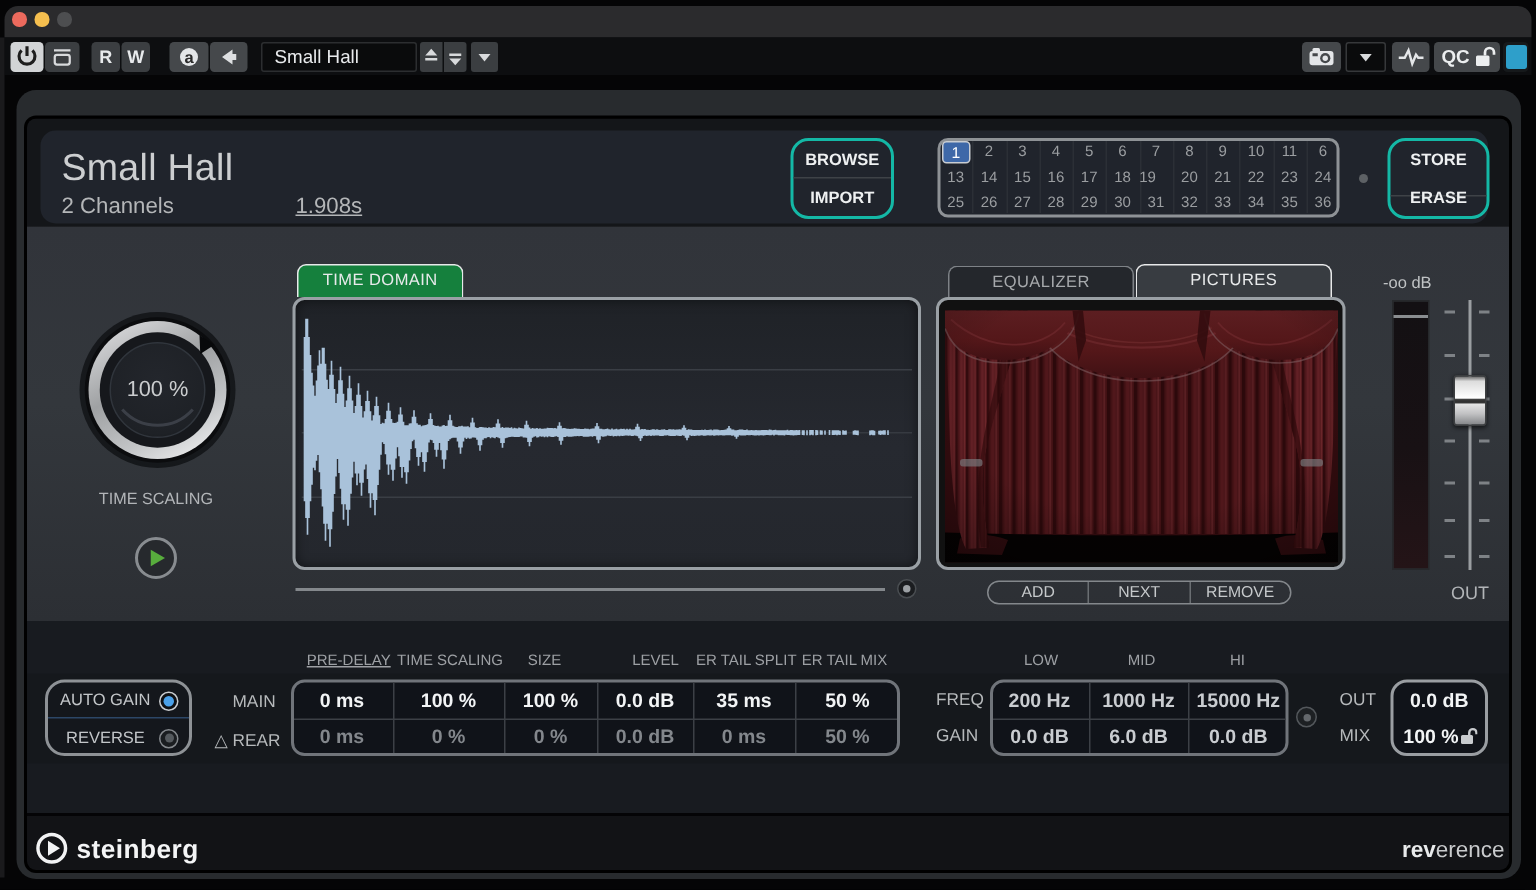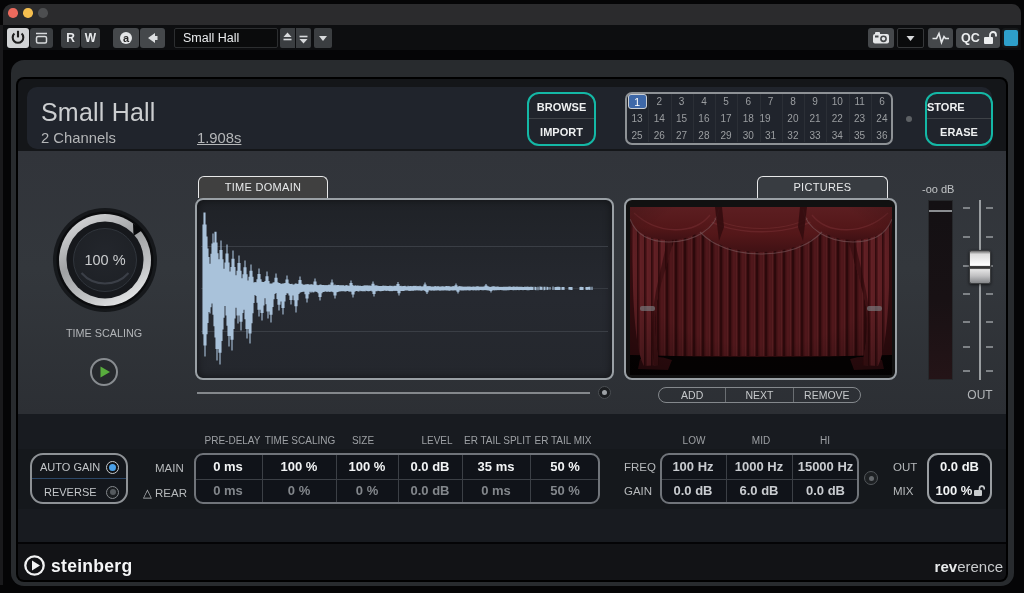--- a/index.html
+++ b/index.html
@@ -144,21 +144,21 @@
     <div class="abs" style="left:715.0px;top:126.9px;width:22.25px;height:17.2px;color:#9b9ea1;font-size:10px;text-align:center;line-height:17px;">29</div>
     <div class="abs" style="left:737.2px;top:126.9px;width:22.25px;height:17.2px;color:#9b9ea1;font-size:10px;text-align:center;line-height:17px;">30</div>
     <div class="abs" style="left:759.5px;top:126.9px;width:22.25px;height:17.2px;color:#9b9ea1;font-size:10px;text-align:center;line-height:17px;">31</div>
     <div class="abs" style="left:781.8px;top:126.9px;width:22.25px;height:17.2px;color:#9b9ea1;font-size:10px;text-align:center;line-height:17px;">32</div>
     <div class="abs" style="left:804.0px;top:126.9px;width:22.25px;height:17.2px;color:#9b9ea1;font-size:10px;text-align:center;line-height:17px;">33</div>
     <div class="abs" style="left:826.2px;top:126.9px;width:22.25px;height:17.2px;color:#9b9ea1;font-size:10px;text-align:center;line-height:17px;">34</div>
     <div class="abs" style="left:848.5px;top:126.9px;width:22.25px;height:17.2px;color:#9b9ea1;font-size:10px;text-align:center;line-height:17px;">35</div>
     <div class="abs" style="left:870.8px;top:126.9px;width:22.25px;height:17.2px;color:#9b9ea1;font-size:10px;text-align:center;line-height:17px;">36</div>
 <div class="abs" style="left:906px;top:116px;width:6px;height:6px;border-radius:50%;background:#5d6165;"></div>
 <div class="abs grp" style="left:925px;top:92px;width:68px;height:54px;">
-  <div class="abs" style="left:0;top:0;width:64px;height:25px;border-bottom:1px solid #3e4247;color:#eef0f1;font-size:11px;font-weight:bold;line-height:26px;">STORE</div>
+  <div class="abs" style="left:0;top:0;width:64px;height:37px;border-bottom:1px solid #3e4247;color:#eef0f1;font-size:11px;font-weight:bold;text-align:center;line-height:26px;">STORE</div>
   <div class="abs" style="left:0;top:26px;width:64px;height:24px;color:#eef0f1;font-size:11px;font-weight:bold;text-align:center;line-height:24px;">ERASE</div>
 </div>
 
 <svg class="abs" style="left:45px;top:200px;" width="120" height="120" viewBox="0 0 120 120">
  <defs>
   <linearGradient id="ring" x1="0.2" y1="0" x2="0.75" y2="1">
    <stop offset="0" stop-color="#d8d9db"></stop>
           <stop offset="0.42" stop-color="#9fa1a3"></stop>
           <stop offset="0.75" stop-color="#c2c4c6"></stop>
           <stop offset="1" stop-color="#e9eaeb"></stop>
@@ -177,31 +177,32 @@
  <path d="M36.5 73 A 31.5 31.5 0 0 0 83.5 73" stroke="#3e434b" stroke-width="2" fill="none" opacity="0.9"></path>
  <path d="M88 23.5 L98 29.8 L88.5 36 Z" fill="#08090b"></path>
 </svg>
 <div class="abs" style="left:75px;top:252px;width:60px;height:16px;text-align:center;color:#caccce;font-size:14.5px;">100 %</div>
 <div class="abs" style="left:44px;top:327px;width:120px;height:14px;text-align:center;color:#b2b5b8;font-size:10.8px;">TIME SCALING</div>
 <div class="abs" style="left:90px;top:358px;width:28px;height:28px;border-radius:50%;border:2px solid #888c90;background:#26292d;">
  <svg width="24" height="24">
         <path d="M8.5 6.5 L18 12 L8.5 17.5 Z" fill="#58ad3d"></path>
       </svg></div>
 
-<div class="abs" style="left:198px;top:176px;width:130px;height:22px;background:#404040;border:1.5px solid #e8e9ea;border-bottom:none;border-radius:6px 6px 0 0;color:#e8eaeb;font-size:11px;text-align:center;line-height:21px;letter-spacing:0.3px;">TIME DOMAIN</div>
+<div class="abs" style="left:198px;top:176px;width:111px;height:22px;background:#15803d;border:1.5px solid #e8e9ea;border-bottom:none;border-radius:6px 6px 0 0;color:#e8eaeb;font-size:11px;text-align:center;line-height:21px;letter-spacing:0.3px;">TIME DOMAIN</div>
 <div class="abs" style="left:195px;top:198px;width:419px;height:182px;border:2px solid #9aa0a5;border-radius:8px;background:linear-gradient(180deg,#1f2227 0%,#262930 55%,#24272d 100%);box-shadow:inset 0 0 8px rgba(0,0,0,0.5);"></div>
 <svg class="abs" style="left:201px;top:204px;" width="407" height="170" viewBox="0 0 407 170">
  <path d="M0 42.5 H407 M0 127.5 H407" stroke="#3a3e45" stroke-width="1"></path>
  <path d="M0 84.5 H407" stroke="#363a41" stroke-width="1"></path>
  <path d="M2 20.6V130.2 M3 8.5V141.4 M4 8.5V152.5 M5 20.6V141.4 M6 32.6V130.2 M7 44.5V119.1 M8 53.0V107.9 M9 59.8V109.5 M10 49.7V103.2 M11 39.6V99.4 M12 29.5V110.8 M13 38.5V122.2 M14 27.8V133.6 M15 27.8V145.1 M16 38.5V156.5 M17 49.2V145.1 M18 55.3V148.8 M19 45.9V160.5 M20 36.5V148.8 M21 45.9V137.1 M22 55.3V125.4 M23 64.7V113.7 M24 58.5V102.0 M25 49.5V111.4 M26 40.5V121.8 M27 49.5V132.1 M28 58.5V142.5 M29 67.4V132.1 M30 63.0V135.8 M31 54.8V146.5 M32 46.5V135.8 M33 54.8V125.1 M34 63.0V114.4 M35 71.3V103.8 M36 66.7V111.6 M37 59.1V119.5 M38 51.5V111.6 M39 59.1V117.8 M40 66.7V126.5 M41 74.3V117.8 M42 70.2V109.0 M43 63.3V105.7 M44 56.5V115.3 M45 63.3V124.9 M46 70.2V134.5 M47 76.4V124.9 M48 72.8V129.4 M49 66.7V139.5 M50 60.5V129.4 M51 66.7V119.3 M52 72.8V109.2 M53 78.6V99.1 M54 77.9V90.9 M55 78.2V92.0 M56 75.3V98.8 M57 69.9V105.7 M58 64.5V112.5 M59 69.9V105.7 M60 75.3V109.1 M61 77.8V116.5 M62 78.0V109.1 M63 77.9V101.6 M64 77.1V94.2 M65 72.3V100.2 M66 67.5V107.4 M67 72.3V114.5 M68 77.1V107.4 M69 79.5V110.8 M70 79.5V118.5 M71 79.5V110.8 M72 78.4V103.0 M73 78.2V95.3 M74 73.8V90.1 M75 69.5V89.1 M76 73.8V94.9 M77 78.2V100.7 M78 79.1V106.5 M79 79.1V100.7 M80 80.1V97.5 M81 79.6V104.0 M82 79.5V110.5 M83 79.3V104.0 M84 78.9V97.5 M85 75.4V91.0 M86 71.5V89.2 M87 75.4V89.5 M88 79.3V91.4 M89 79.9V95.9 M90 80.0V100.5 M91 79.8V95.9 M92 80.4V91.4 M93 80.4V96.2 M94 79.7V102.3 M95 79.3V108.5 M96 80.0V102.3 M97 79.8V96.2 M98 76.1V90.0 M99 72.5V88.8 M100 76.1V88.2 M101 79.8V87.9 M102 80.4V87.8 M103 80.7V87.8 M104 80.6V90.3 M105 80.2V94.4 M106 80.2V98.5 M107 79.9V94.4 M108 80.4V90.3 M109 80.4V87.8 M110 80.3V88.7 M111 80.2V87.8 M112 80.8V88.5 M113 77.6V88.3 M114 74.5V87.6 M115 77.6V87.7 M116 80.8V87.9 M117 81.3V89.2 M118 81.1V92.9 M119 80.6V96.5 M120 80.6V92.9 M121 80.9V89.2 M122 81.0V88.1 M123 81.0V88.1 M124 81.3V87.5 M125 80.9V87.4 M126 81.2V88.1 M127 81.1V87.5 M128 80.6V87.8 M129 80.8V88.1 M130 78.4V87.4 M131 75.5V87.7 M132 78.4V88.2 M133 81.2V91.4 M134 80.6V94.5 M135 81.3V91.4 M136 81.0V88.2 M137 81.0V87.9 M138 81.0V87.5 M139 81.4V87.4 M140 80.9V87.2 M141 81.6V87.2 M142 81.1V87.3 M143 81.5V87.3 M144 81.7V87.4 M145 81.0V87.4 M146 81.3V87.0 M147 81.5V87.0 M148 81.7V87.7 M149 79.1V87.6 M150 76.5V87.8 M151 79.1V90.6 M152 81.0V93.5 M153 81.9V90.6 M154 81.3V87.8 M155 81.6V87.1 M156 81.7V86.9 M157 81.3V87.6 M158 81.9V87.5 M159 81.5V86.8 M160 81.9V87.2 M161 81.9V87.0 M162 81.7V87.5 M163 81.6V87.0 M164 81.2V87.5 M165 81.4V86.8 M166 81.3V87.1 M167 81.4V87.3 M168 81.5V87.3 M169 81.4V87.0 M170 81.7V86.8 M171 79.8V87.4 M172 77.5V89.9 M173 79.8V92.5 M174 81.5V89.9 M175 81.3V87.3 M176 81.5V87.3 M177 81.8V86.8 M178 81.9V87.1 M179 82.0V87.2 M180 81.9V87.2 M181 81.9V87.0 M182 81.5V86.9 M183 81.7V86.8 M184 81.8V86.6 M185 81.8V86.9 M186 82.0V86.7 M187 82.0V86.7 M188 82.0V87.1 M189 81.6V87.2 M190 81.9V87.1 M191 81.8V87.2 M192 82.2V87.0 M193 81.8V86.8 M194 81.7V87.1 M195 81.7V86.7 M196 80.1V86.9 M197 78.0V89.2 M198 80.1V91.5 M199 81.9V89.2 M200 81.8V86.9 M201 82.2V87.1 M202 82.1V87.0 M203 82.0V86.9 M204 81.7V86.4 M205 82.2V86.5 M206 82.4V86.6 M207 81.7V86.5 M208 82.3V87.0 M209 82.1V86.7 M210 81.9V86.9 M211 82.3V86.5 M212 82.1V86.9 M213 81.8V86.5 M214 82.0V86.6 M215 81.8V86.5 M216 82.3V86.3 M217 81.9V86.4 M218 82.3V86.5 M219 81.8V86.4 M220 82.3V86.7 M221 82.4V86.7 M222 82.2V86.3 M223 80.5V86.5 M224 78.5V86.9 M225 80.5V88.2 M226 82.3V90.0 M227 82.0V88.2 M228 82.2V86.6 M229 82.0V86.3 M230 82.5V86.7 M231 82.5V86.5 M232 82.6V86.4 M233 82.5V86.7 M234 82.1V86.4 M235 82.2V86.5 M236 82.5V86.4 M237 82.1V86.3 M238 82.5V86.4 M239 82.6V86.7 M240 82.4V86.6 M241 82.3V86.6 M242 82.2V86.4 M243 82.6V86.4 M244 82.6V86.2 M245 82.1V86.5 M246 82.1V86.6 M247 82.3V86.6 M248 82.1V86.7 M249 82.5V86.7 M250 82.4V86.3 M251 82.4V86.5 M252 82.1V86.6 M253 82.3V86.6 M254 81.2V86.2 M255 79.5V86.5 M256 81.2V87.8 M257 82.7V89.5 M258 82.1V87.8 M259 82.3V86.2 M260 82.3V86.6 M261 82.6V86.5 M262 82.6V86.6 M263 82.7V86.5 M264 82.6V86.3 M265 82.7V86.5 M266 82.6V86.3 M267 82.5V86.2 M268 82.6V86.5 M269 82.4V86.5 M270 82.7V86.3 M271 82.7V86.1 M272 82.5V86.4 M273 82.4V86.3 M274 82.8V86.2 M275 82.4V86.5 M276 82.3V86.3 M277 82.3V86.2 M278 82.5V86.4 M279 82.8V86.1 M280 82.6V86.1 M281 82.7V86.3 M282 82.5V86.3 M283 82.4V86.2 M284 81.5V86.1 M285 80.0V86.2 M286 81.5V86.2 M287 82.3V86.5 M288 82.4V86.4 M289 82.9V87.1 M290 82.8V88.5 M291 82.6V87.1 M292 82.3V86.1 M293 82.3V86.4 M294 82.4V86.3 M295 82.7V86.3 M296 82.6V86.3 M297 82.4V86.0 M298 82.8V86.2 M299 82.9V86.1 M300 82.7V86.0 M301 82.9V86.2 M302 82.8V86.3 M303 82.7V86.4 M304 82.8V86.2 M305 82.8V86.4 M306 82.8V86.2 M307 82.7V86.2 M308 82.6V86.3 M309 82.6V86.1 M310 82.7V86.0 M311 82.9V86.0 M312 82.4V86.2 M313 82.5V86.2 M314 82.8V85.9 M315 82.7V86.3 M316 82.5V85.9 M317 82.8V85.9 M318 82.8V86.2 M319 82.8V86.1 M320 82.8V86.1 M321 82.8V86.1 M322 82.9V86.3 M323 82.9V85.9 M324 82.5V86.0 M325 83.0V86.0 M326 82.6V86.2 M327 82.7V86.2 M328 82.8V86.3 M329 82.9V86.1 M330 82.6V86.1 M331 82.9V86.0 M332 82.7V86.0 M334 82.8V86.0 M335 82.9V86.2 M337 82.8V86.2 M339 82.6V86.1 M340 82.7V85.8 M341 82.7V86.1 M343 82.7V86.2 M344 82.8V86.0 M346 82.8V85.9 M347 83.0V85.8 M349 83.0V85.8 M352 82.6V86.0 M354 82.9V86.0 M355 82.9V86.0 M356 82.8V85.9 M357 82.8V86.1 M358 82.8V85.9 M359 83.1V86.0 M361 82.9V85.9 M362 83.1V85.8 M363 83.0V85.9 M368 83.1V85.8 M369 82.9V85.8 M370 83.0V86.0 M371 83.0V86.1 M379 83.0V86.1 M380 82.8V85.9 M381 82.9V86.1 M382 83.1V86.1 M385 83.1V85.7 M386 83.0V86.0 M387 83.1V85.7 M388 82.8V85.8 M389 82.8V85.9 M391 82.8V86.0" stroke="#a9c2da" stroke-width="1.1" fill="none"></path>
 </svg>
 <div class="abs" style="left:197px;top:392px;width:393px;height:1.5px;background:#84888c;"></div>
 <div class="abs" style="left:598px;top:386px;width:13px;height:13px;border-radius:50%;background:#1b1d20;border:1px solid #4a4e52;"></div>
 <div class="abs" style="left:602px;top:390px;width:5px;height:5px;border-radius:50%;background:#9da1a5;"></div>
 
+<div class="abs" style="left:632px;top:177px;width:124px;height:21px;background:#24272c;border:1px solid #7e8287;border-bottom:none;border-radius:6px 6px 0 0;color:#a6a9ac;font-size:11px;text-align:center;line-height:20px;letter-spacing:0.3px;">EQUALIZER</div>
 <div class="abs" style="left:757px;top:176px;width:131px;height:22px;background:#383c41;border:1.5px solid #e8e9ea;border-bottom:none;border-radius:6px 6px 0 0;color:#e8eaeb;font-size:11px;text-align:center;line-height:21px;letter-spacing:0.3px;">PICTURES</div>
 <div class="abs" style="left:624px;top:198px;width:273px;height:182px;border:2px solid #9aa0a5;border-radius:8px;background:#111;"></div>
 
 <svg class="abs" style="left:630px;top:207px;" width="262" height="168" viewBox="0 0 262 168">
 <defs>
  <pattern id="plB" width="9" height="168" patternUnits="userSpaceOnUse">
    <rect width="9" height="168" fill="#421114"></rect>
    <rect width="2.2" height="168" fill="#2c090b"></rect>
    <rect x="3.6" width="2.4" height="168" fill="#50171b"></rect>
    <rect x="6.6" width="1.2" height="168" fill="#5b1f23"></rect>
@@ -274,21 +275,21 @@
     <div class="abs" style="left:963px;top:321px;width:7px;height:1.5px;background:#7e8286;"></div>
     <div class="abs" style="left:986px;top:321px;width:7px;height:1.5px;background:#7e8286;"></div>
     <div class="abs" style="left:963px;top:346px;width:7px;height:1.5px;background:#7e8286;"></div>
     <div class="abs" style="left:986px;top:346px;width:7px;height:1.5px;background:#7e8286;"></div>
     <div class="abs" style="left:963px;top:370px;width:7px;height:1.5px;background:#7e8286;"></div>
     <div class="abs" style="left:986px;top:370px;width:7px;height:1.5px;background:#7e8286;"></div>
 <div class="abs" style="left:979px;top:200px;width:1.5px;height:180px;background:#9a9ea1;"></div>
 <div class="abs" style="left:969px;top:250px;width:22px;height:34px;border-radius:2.5px;background:linear-gradient(180deg,#6a6a6a 0%,#dcdcdc 10%,#f6f6f6 36%,#ffffff 45%,#3a3a3a 48%,#2e2e2e 54%,#e4e4e4 58%,#c0c0c2 78%,#85878a 100%);box-shadow:0 1px 3px rgba(0,0,0,0.6);border:1px solid #3c3e40;"></div>
 <div class="abs" style="left:965px;top:388px;width:30px;height:13px;color:#b2b5b8;font-size:12px;text-align:center;">OUT</div>
 
-<div class="abs lbl" style="left:190px;top:435px;width:85px;text-align:center;">PRE-DELAY</div>
+<div class="abs lbl" style="left:190px;top:435px;width:85px;text-align:center;text-decoration:underline;">PRE-DELAY</div>
 <div class="abs lbl" style="left:255px;top:435px;width:90px;text-align:center;">TIME SCALING</div>
 <div class="abs lbl" style="left:330px;top:435px;width:66px;text-align:center;">SIZE</div>
 <div class="abs lbl" style="left:404px;top:435px;width:66px;text-align:center;">LEVEL</div>
 <div class="abs lbl" style="left:455px;top:435px;width:85px;text-align:center;">ER TAIL SPLIT</div>
 <div class="abs lbl" style="left:522px;top:435px;width:82px;text-align:center;">ER TAIL MIX</div>
 <div class="abs lbl" style="left:676px;top:435px;width:36px;text-align:center;">LOW</div>
 <div class="abs lbl" style="left:744px;top:435px;width:34px;text-align:center;">MID</div>
 <div class="abs lbl" style="left:815px;top:435px;width:20px;text-align:center;">HI</div>
 
 <div class="abs" style="left:30px;top:453px;width:98px;height:51px;border:2px solid #8e9296;border-radius:13px;background:#14171c;"></div>
@@ -316,21 +317,21 @@
     <div class="abs" style="left:530px;top:480px;width:70px;height:22px;color:#83878c;font-size:13px;font-weight:bold;text-align:center;line-height:22px;">50 %</div>
     <div class="abs" style="left:262px;top:455px;width:1px;height:47px;background:#3c4046;"></div>
     <div class="abs" style="left:336px;top:455px;width:1px;height:47px;background:#3c4046;"></div>
     <div class="abs" style="left:398px;top:455px;width:1px;height:47px;background:#3c4046;"></div>
     <div class="abs" style="left:462px;top:455px;width:1px;height:47px;background:#3c4046;"></div>
     <div class="abs" style="left:530px;top:455px;width:1px;height:47px;background:#3c4046;"></div>
     <div class="abs" style="left:196px;top:479px;width:402px;height:1px;background:#3c4046;"></div>
 <div class="abs" style="left:624px;top:461px;color:#b6b9bb;font-size:11.5px;">FREQ</div>
 <div class="abs" style="left:624px;top:485px;color:#b6b9bb;font-size:11.5px;">GAIN</div>
 <div class="abs" style="left:660px;top:453px;width:199px;height:51px;border:2px solid #70747a;border-radius:9px;background:#101319;"></div>
-    <div class="abs" style="left:660px;top:455px;width:66px;height:24px;color:#c9ccd0;font-size:13px;font-weight:bold;text-align:center;line-height:24px;">100 Hz</div>
+    <div class="abs" style="left:660px;top:455px;width:66px;height:24px;color:#c9ccd0;font-size:13px;font-weight:bold;text-align:center;line-height:24px;">200 Hz</div>
     <div class="abs" style="left:660px;top:480px;width:66px;height:22px;color:#c9ccd0;font-size:13px;font-weight:bold;text-align:center;line-height:22px;">0.0 dB</div>
     <div class="abs" style="left:726px;top:455px;width:66px;height:24px;color:#c9ccd0;font-size:13px;font-weight:bold;text-align:center;line-height:24px;">1000 Hz</div>
     <div class="abs" style="left:726px;top:480px;width:66px;height:22px;color:#c9ccd0;font-size:13px;font-weight:bold;text-align:center;line-height:22px;">6.0 dB</div>
     <div class="abs" style="left:792px;top:455px;width:67px;height:24px;color:#c9ccd0;font-size:13px;font-weight:bold;text-align:center;line-height:24px;">15000 Hz</div>
     <div class="abs" style="left:792px;top:480px;width:67px;height:22px;color:#c9ccd0;font-size:13px;font-weight:bold;text-align:center;line-height:22px;">0.0 dB</div>
     <div class="abs" style="left:726px;top:455px;width:1px;height:47px;background:#3c4046;"></div>
     <div class="abs" style="left:792px;top:455px;width:1px;height:47px;background:#3c4046;"></div>
     <div class="abs" style="left:662px;top:479px;width:195px;height:1px;background:#3c4046;"></div>
 <div class="abs" style="left:864px;top:471px;width:14px;height:14px;border-radius:50%;border:1.5px solid #53575b;background:#1d2023;"></div>
 <div class="abs" style="left:868.5px;top:475.5px;width:5px;height:5px;border-radius:50%;background:#64686c;"></div>

